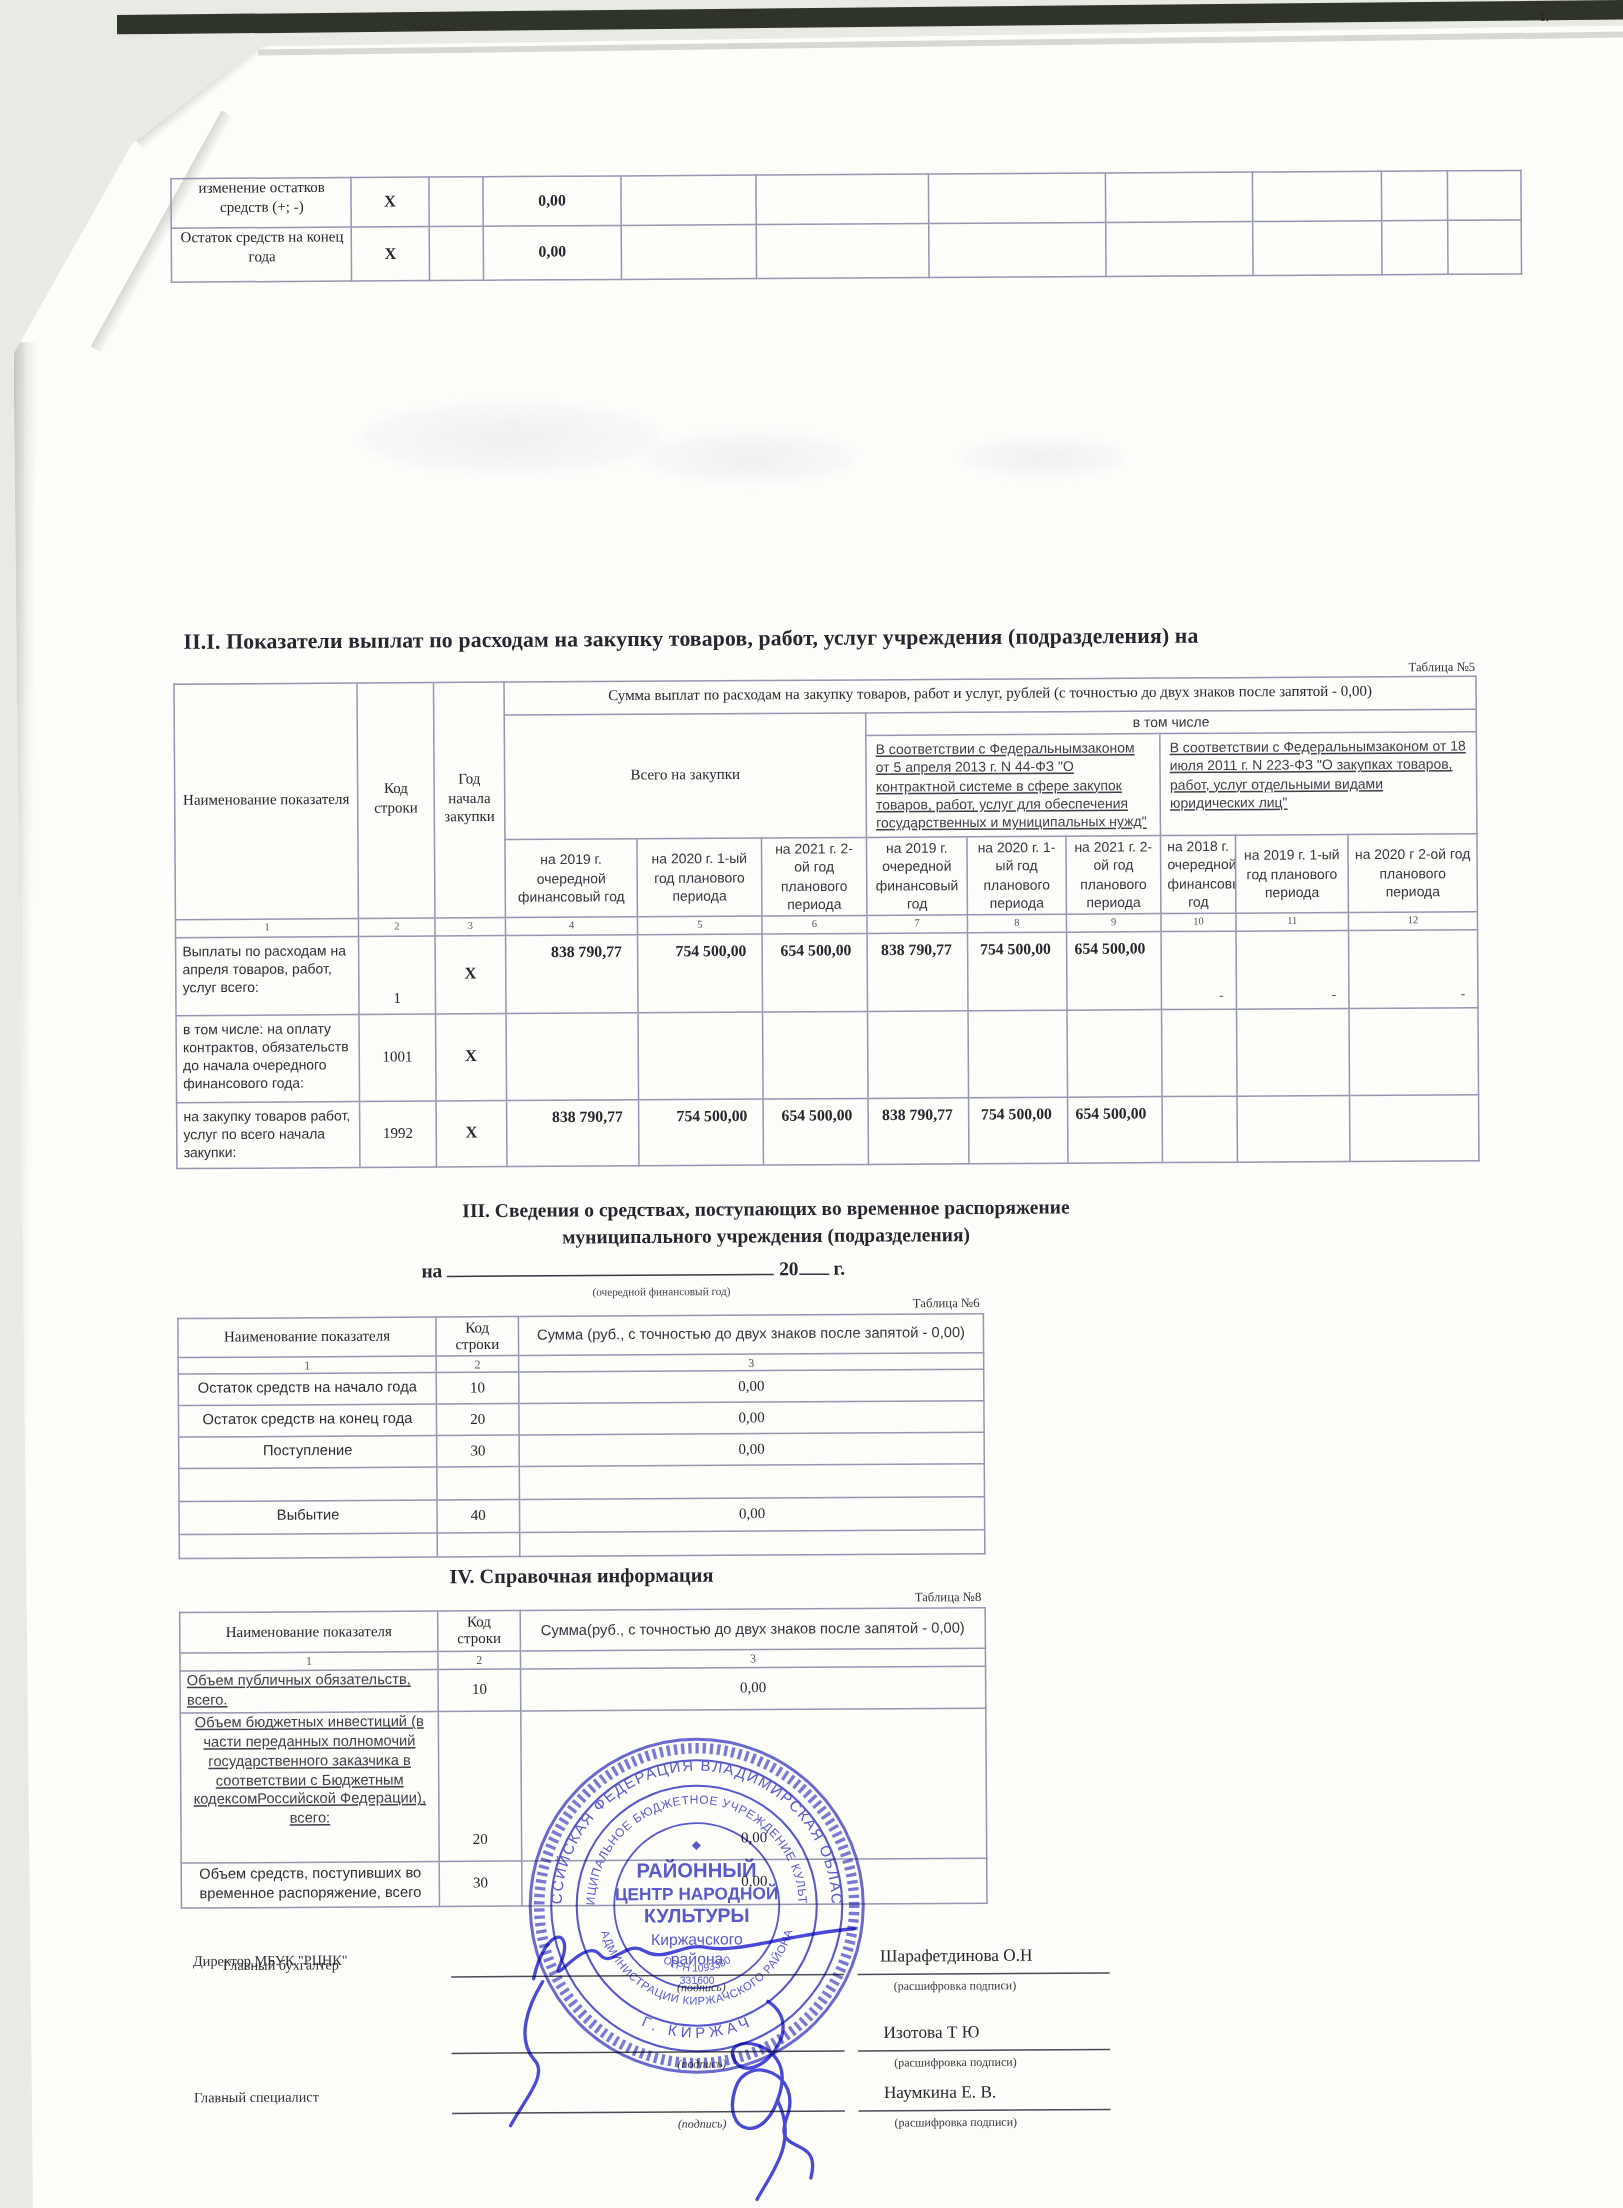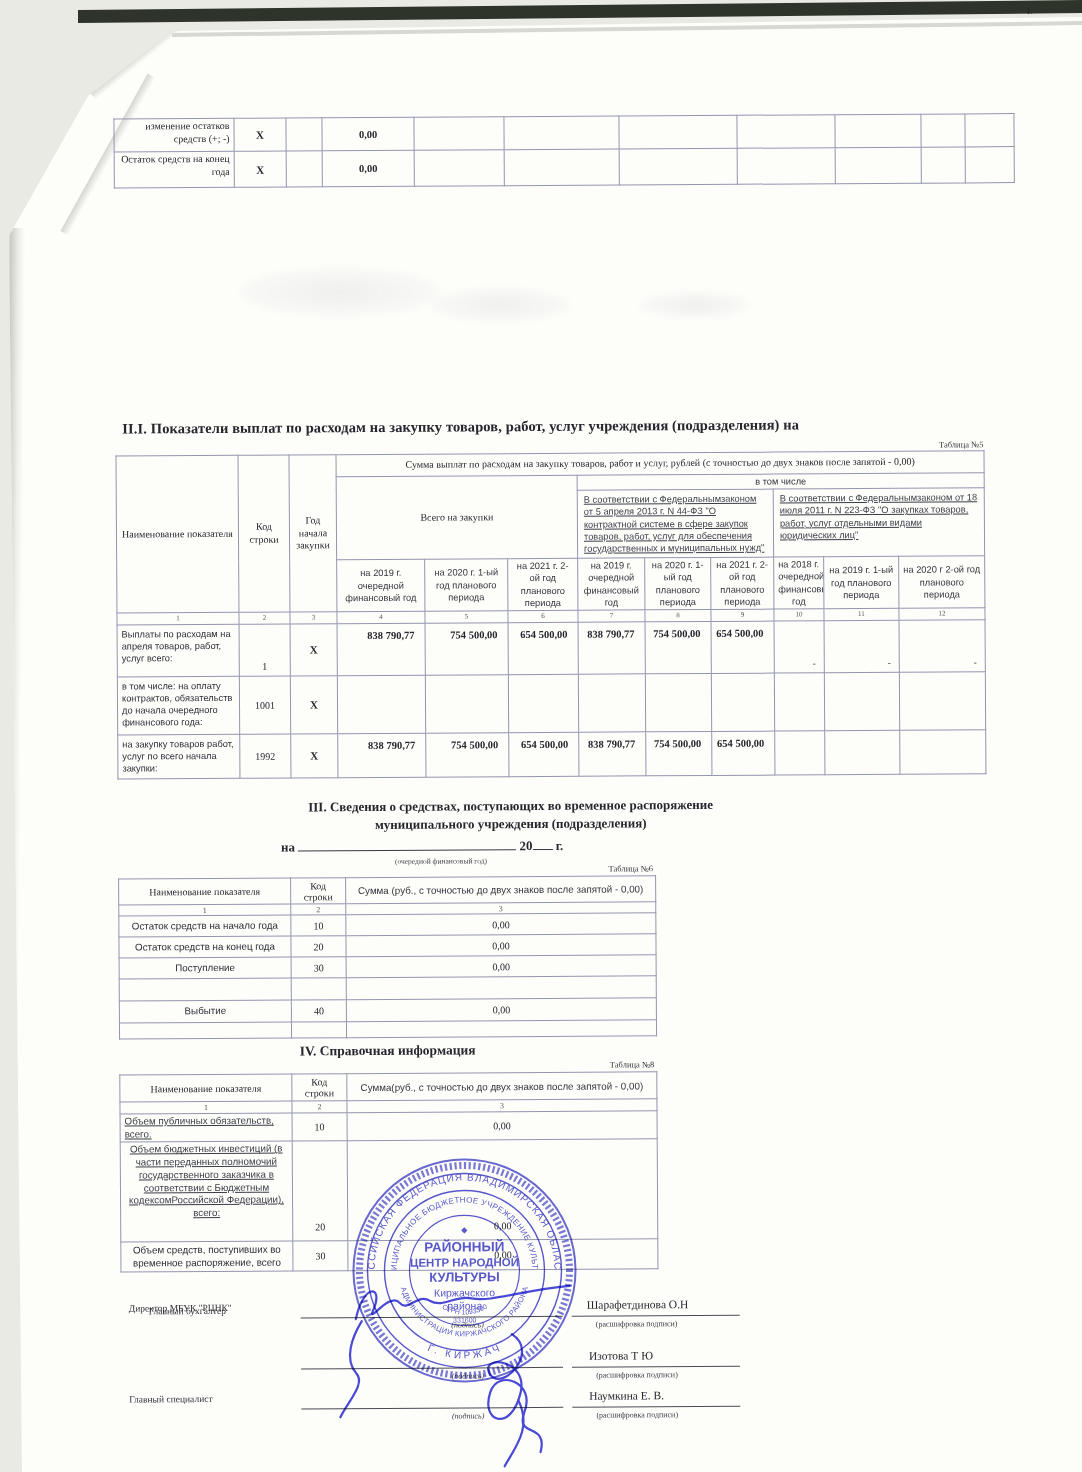--- a/index.html
+++ b/index.html
@@ -22,21 +22,21 @@
   .smudge{position:absolute;border-radius:50%;filter:blur(3px);background:radial-gradient(rgba(120,122,140,0.10),rgba(120,122,140,0));}
   .content{position:absolute;left:0;top:0;width:1082px;height:1472px;transform:rotate(-0.35deg);transform-origin:540px 700px;}
 
   table.grid{border-collapse:collapse;table-layout:fixed;position:absolute;}
   table.grid td{border:1px solid #9396b0;padding:1px 4px;vertical-align:top;overflow:hidden;}
   .pinkline{border-top-color:#c08cb4 !important;}
   .tealline{border-top-color:#8ab4b0 !important;}
 
   
   .ttop{left:117px;top:116px;width:901px;font-size:10px;}
-  .ttop .lbl{text-align:right;padding-left:5px;line-height:1.25;}
+  .ttop .lbl{text-align:center;padding-left:5px;line-height:1.25;}
   .ttop .xc{font-weight:bold;font-size:11px;text-align:center;vertical-align:middle;}
   .ttop .amt{font-weight:bold;font-size:10.5px;text-align:center;vertical-align:middle;}
 
   .s2-title{position:absolute;left:124px;top:418px;font-weight:bold;font-size:14.5px;letter-spacing:.1px;}
   .cap{position:absolute;font-size:8.5px;color:#33333a;text-align:right;}
 
   
   .t5{left:117px;top:453px;width:869px;}
   .t5 .hser{font-size:10px;text-align:center;vertical-align:middle;line-height:1.25;}
   .t5 .hsans{font-family:"Liberation Sans",sans-serif;font-size:9.3px;text-align:center;vertical-align:middle;line-height:1.3;color:#33353d;}

